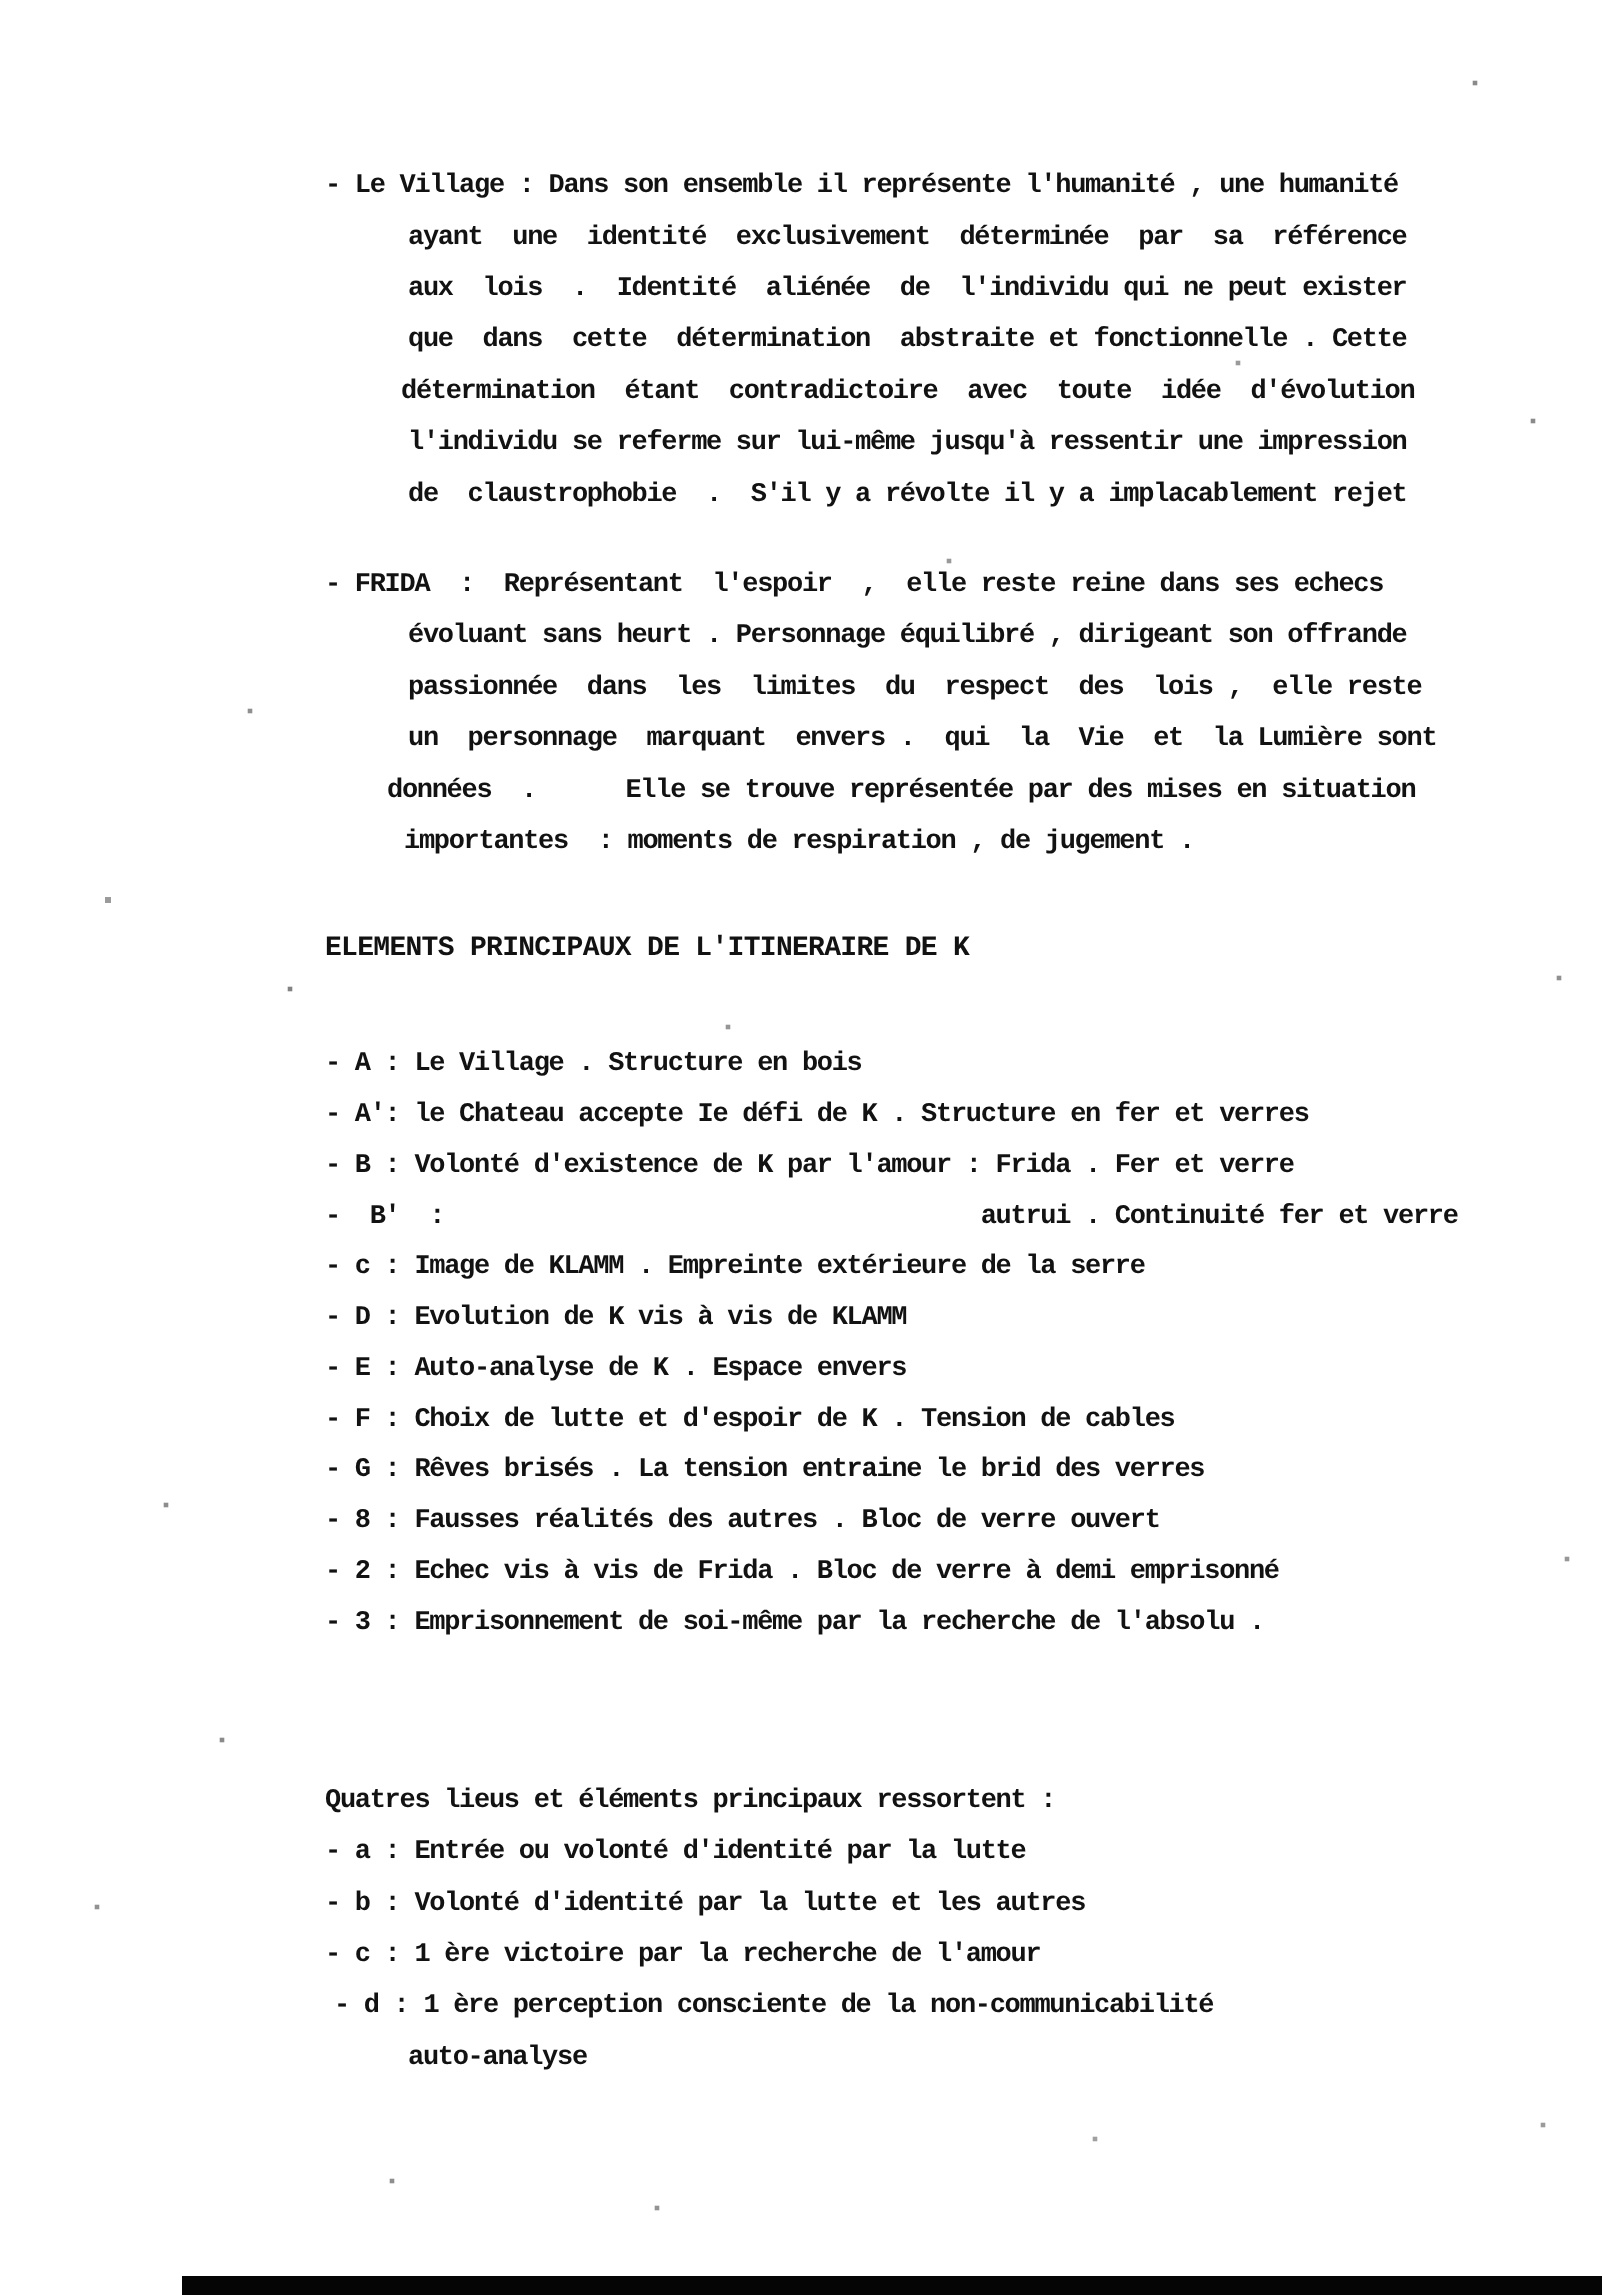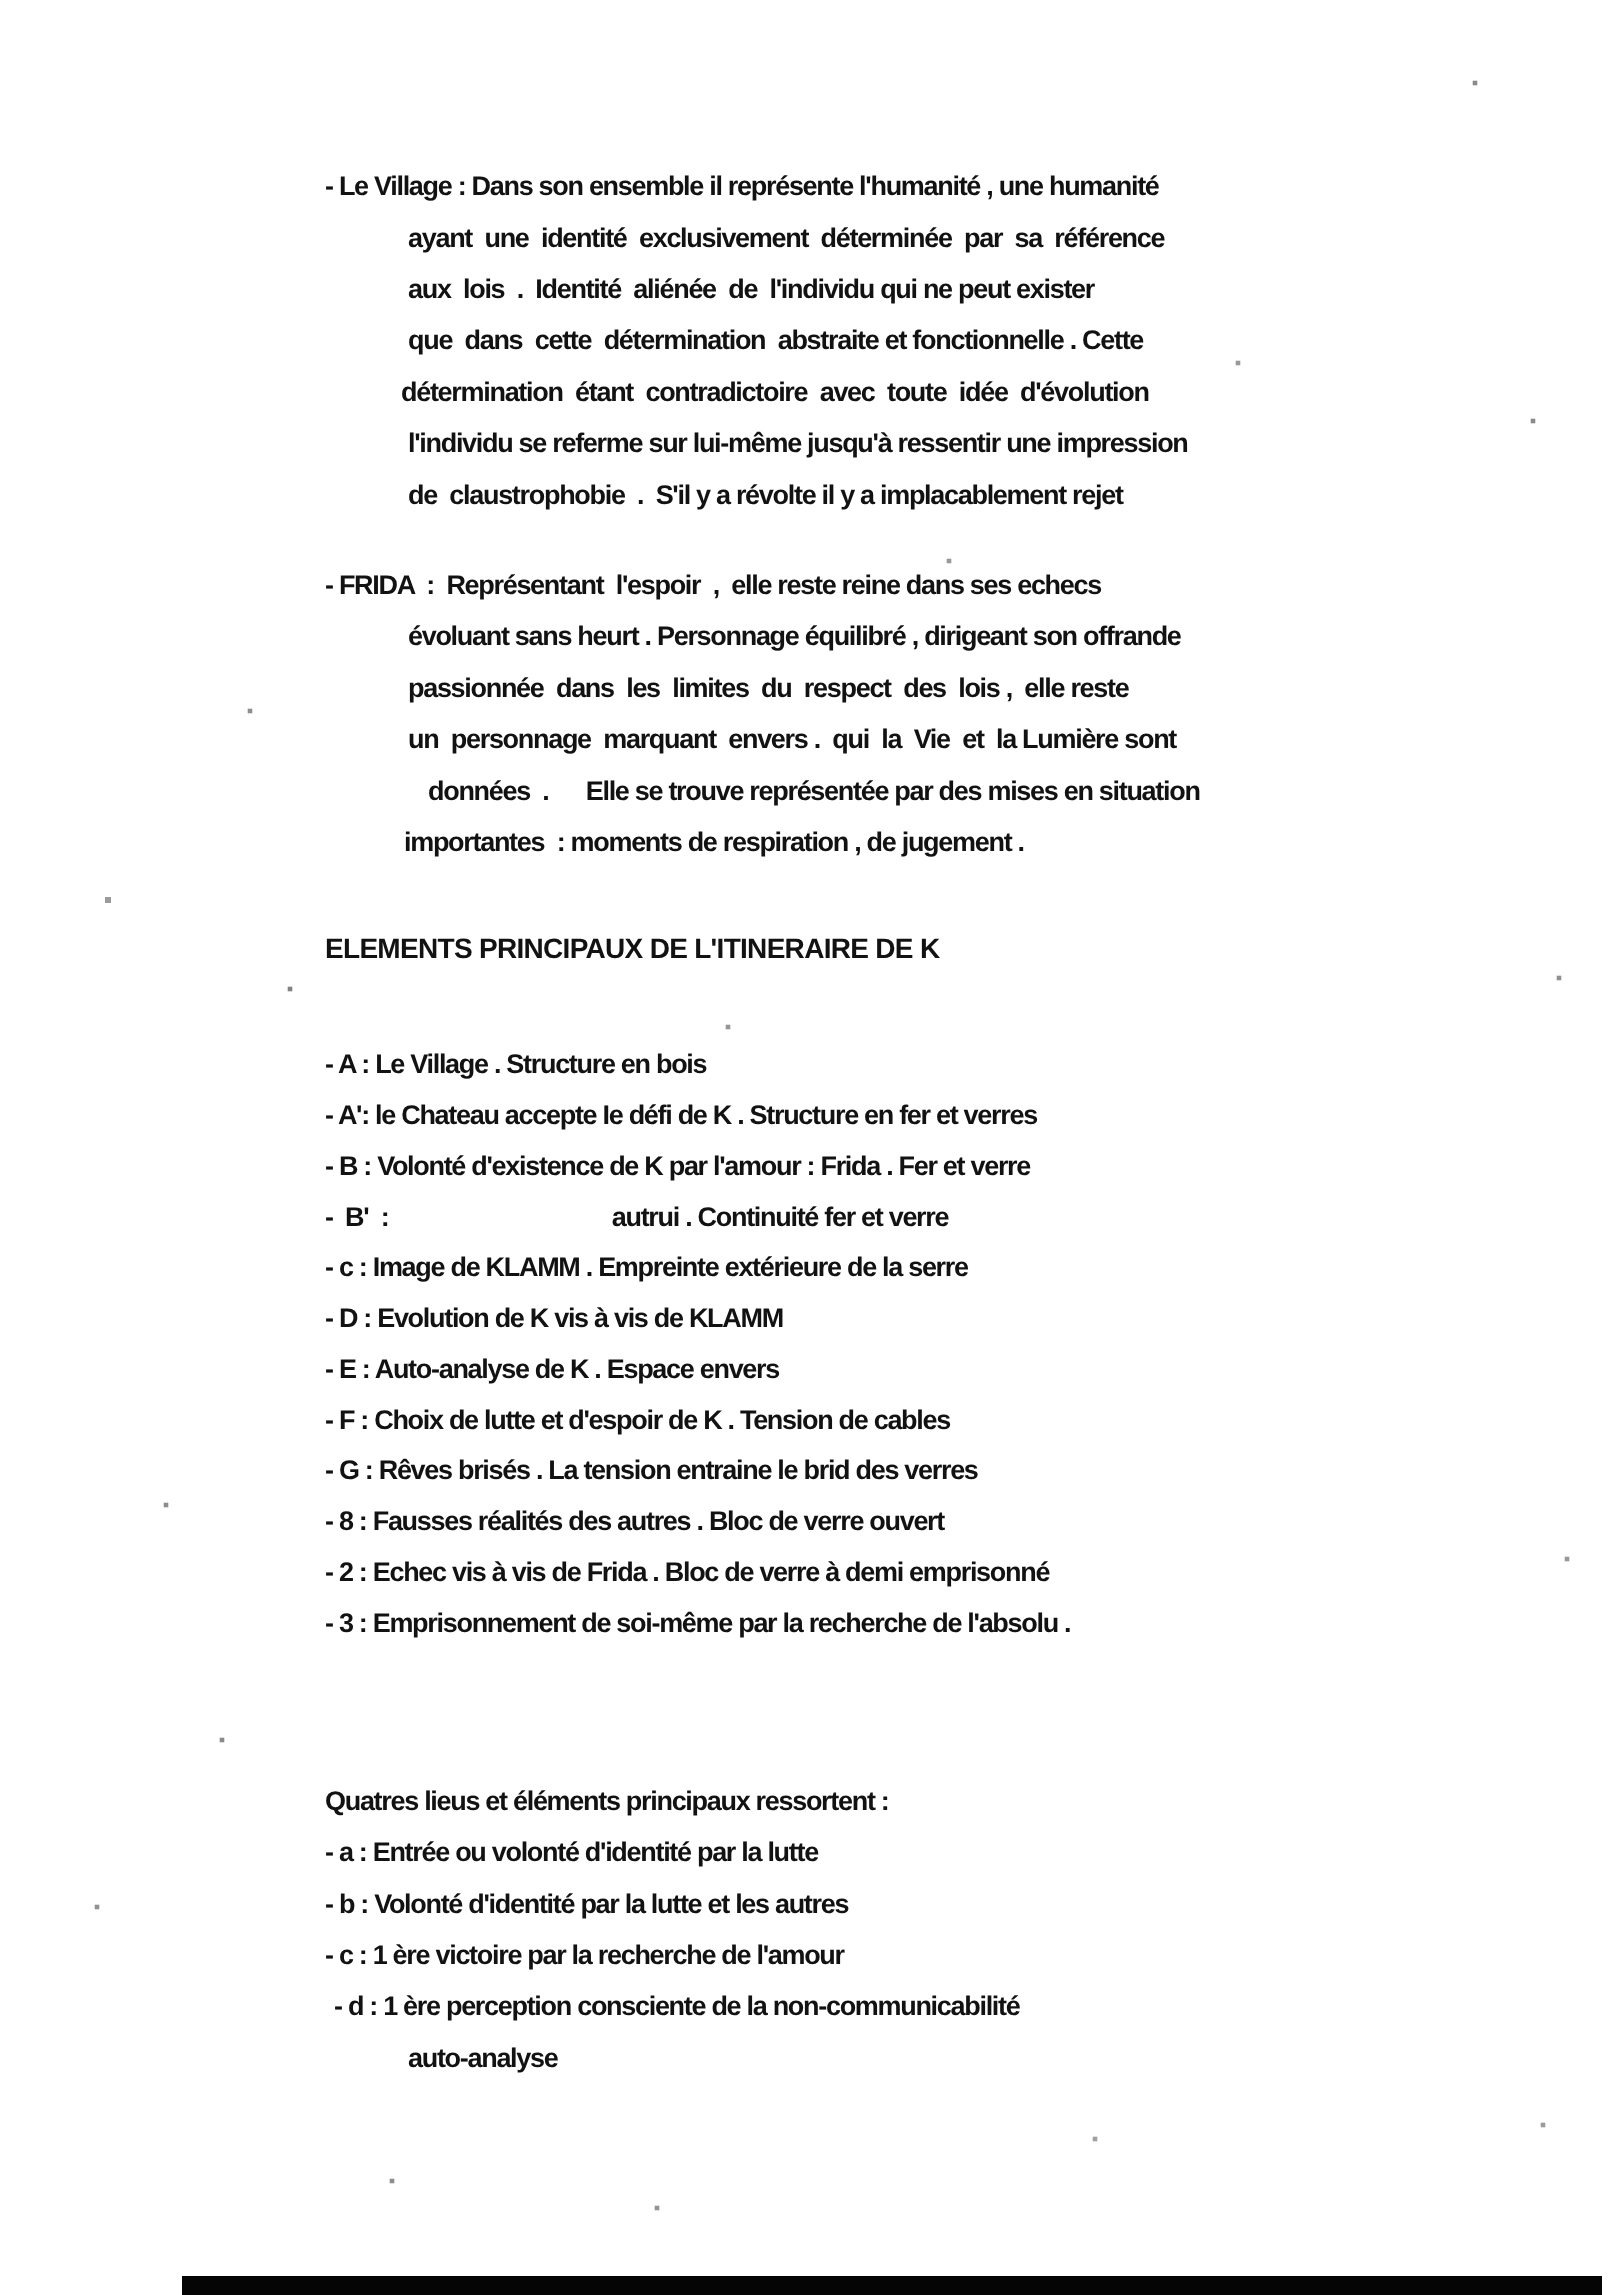--- a/index.html
+++ b/index.html
@@ -6,21 +6,21 @@
     margin: 0;
     padding: 0;
     background: #e8e8e8;
   }
   .page {
     position: relative;
     width: 1610px;
     height: 2295px;
     background: #ffffff;
     overflow: hidden;
-    font-family: Liberation Sans, sans-serif;
+    font-family: Liberation Mono, monospace;
     font-weight: bold;
     color: #121212;
   }
   .tl {
     position: absolute;
     white-space: pre;
     font-size: 27px;
     letter-spacing: -1.3px;
     line-height: 31px;
     text-rendering: geometricPrecision;
@@ -75,21 +75,21 @@
     <div class="tl" style="left:401px; top:377px">détermination  étant  contradictoire  avec  toute  idée  d'évolution</div>
     <div class="tl" style="left:408px; top:428px">l'individu se referme sur lui-même jusqu'à ressentir une impression</div>
     <div class="tl" style="left:408px; top:480px">de  claustrophobie  .  S'il y a révolte il y a implacablement rejet</div>
   </div>
 
   <div>
     <div class="tl" style="left:325px; top:570px">- FRIDA  :  Représentant  l'espoir  ,  elle reste reine dans ses echecs</div>
     <div class="tl" style="left:408px; top:621px">évoluant sans heurt . Personnage équilibré , dirigeant son offrande</div>
     <div class="tl" style="left:408px; top:673px">passionnée  dans  les  limites  du  respect  des  lois ,  elle reste</div>
     <div class="tl" style="left:408px; top:724px">un  personnage  marquant  envers .  qui  la  Vie  et  la Lumière sont</div>
-    <div class="tl" style="left:428px; top:776px">données  .      Elle se trouve représentée par des mises en situation</div>
+    <div class="tl" style="left:387px; top:776px">données  .      Elle se trouve représentée par des mises en situation</div>
     <div class="tl" style="left:404px; top:827px">importantes  : moments de respiration , de jugement .</div>
   </div>
 
   <div class="tl heading" style="left:325px; top:933px">ELEMENTS PRINCIPAUX DE L'ITINERAIRE DE K</div>
 
   <div>
     <div class="tl" style="left:325px; top:1049px">- A : Le Village . Structure en bois</div>
     <div class="tl" style="left:325px; top:1100px">- A': le Chateau accepte Ie défi de K . Structure en fer et verres</div>
     <div class="tl" style="left:325px; top:1151px">- B : Volonté d'existence de K par l'amour : Frida . Fer et verre</div>
     <div class="tl" style="left:325px; top:1202px">-  B'  :                                    autrui . Continuité fer et verre</div>

